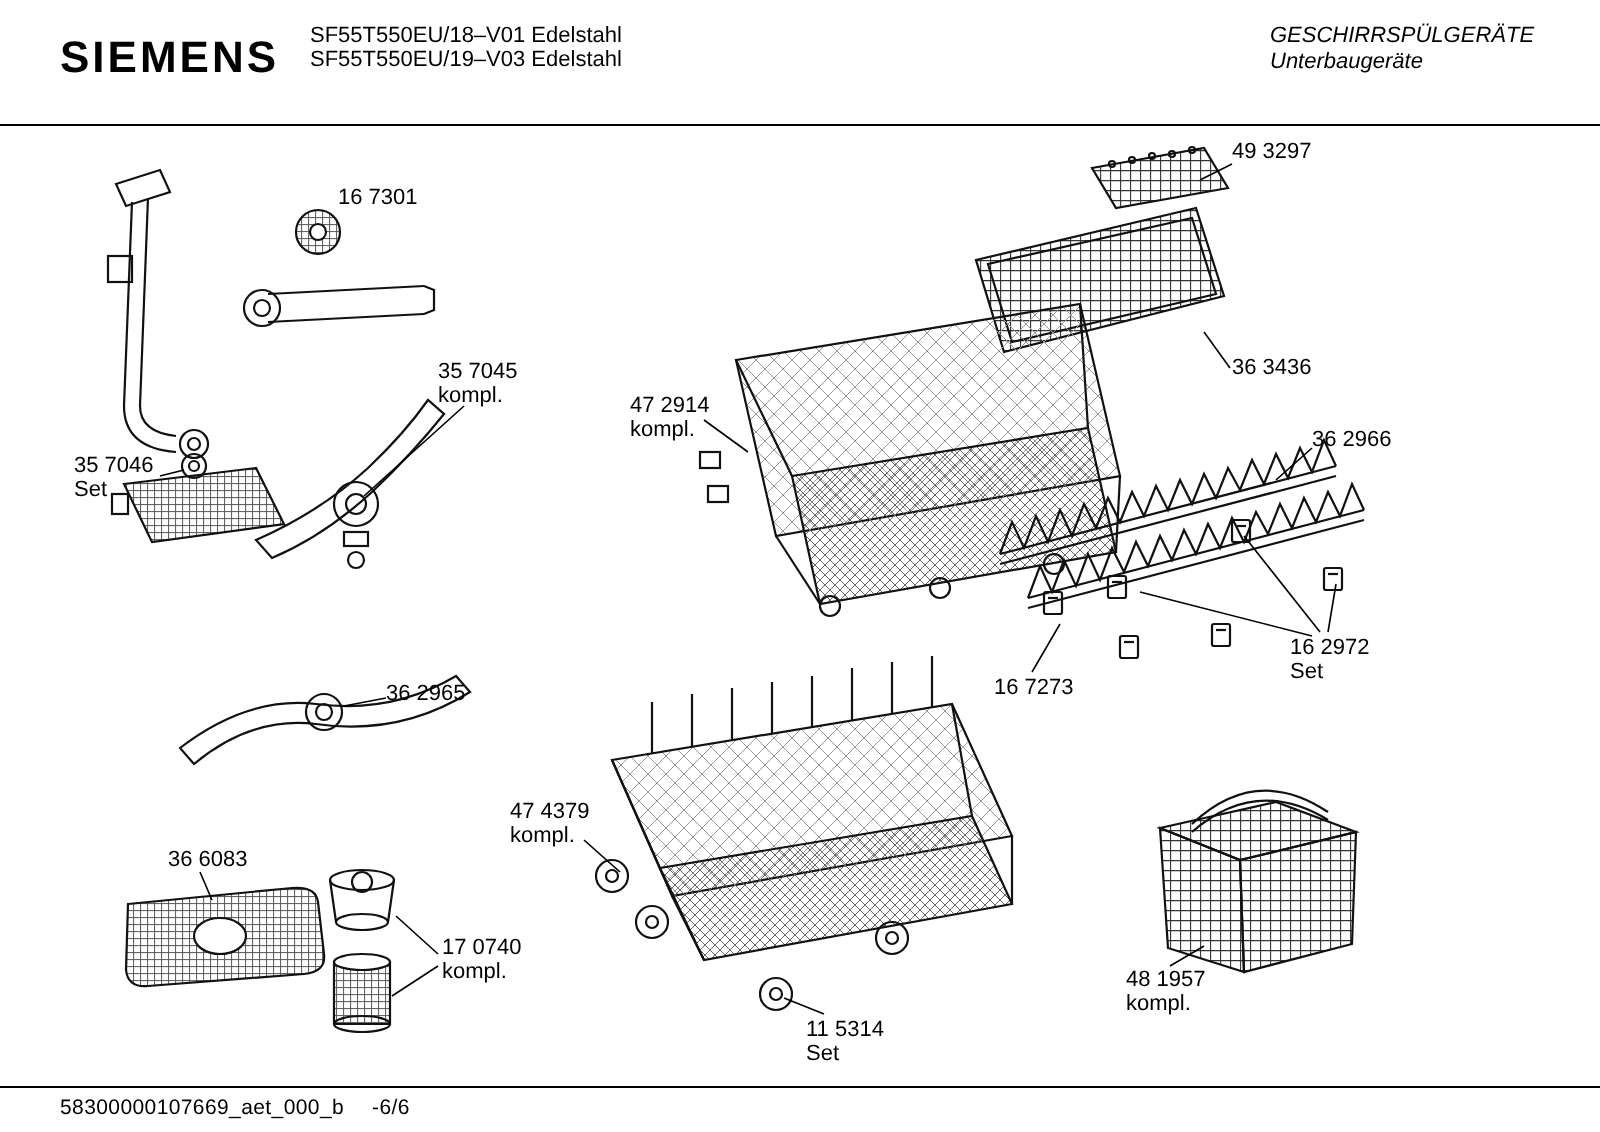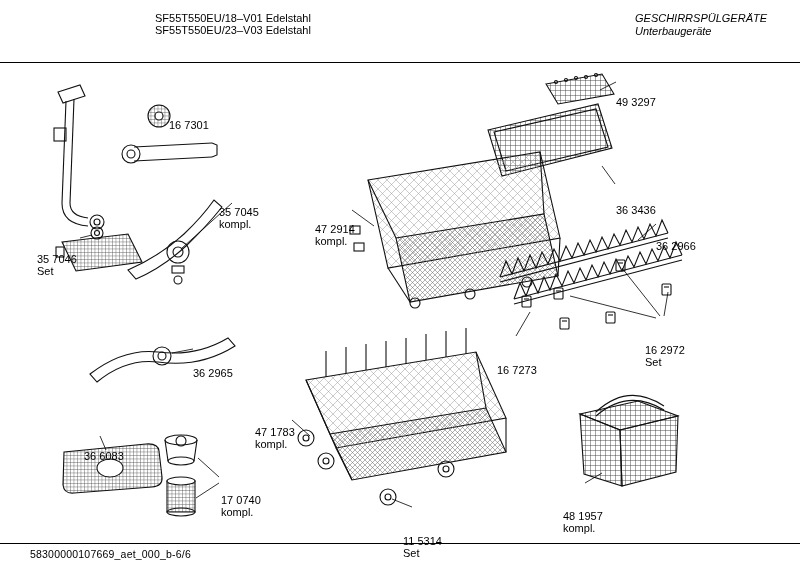--- a/index.html
+++ b/index.html
@@ -15,26 +15,26 @@
     font-size:22px; font-weight:bold; letter-spacing:1.5px;
     font-family:"Liberation Sans", sans-serif;
   }
   #models { position:absolute; left:155px; top:12px; font-size:11px; line-height:12px;text-align:right; }
   #catblock { position:absolute; left:635px; top:12px; font-size:11px; line-height:13px;font-style:italic; }
   .hrule { position:absolute; left:0; width:800px; height:0; border-top:1.6px solid #000; }
   #rule-top { top:62px; }
   #rule-bottom { top:543px; }
   
   #footer { position:absolute; left:30px; top:548px; font-size:10.5px; letter-spacing:0.2px; }
-  #footer .pg { }
+  #footer .pg { margin-left:14px; }
   
   #art { position:absolute; left:0; top:0; width:800px; height:566px; }
   
   .part-label {
-    position:absolute; font-size:11px; line-height:12px; white-space:nowrap;margin-top:26px;
+    position:absolute; font-size:11px; line-height:12px; white-space:nowrap;
   }
   .part-label span { display:block; }
 </style>
 </head>
 <body>
 
 <div id="page">
 
   <svg id="art" viewBox="0 0 800 566">
     <defs>
@@ -227,23 +227,24 @@
         <line x1="656" y1="318" x2="570" y2="296"></line>
         <line x1="664" y1="316" x2="668" y2="292"></line>
         <line x1="516" y1="336" x2="530" y2="312"></line>
         <line x1="292" y1="420" x2="310" y2="436"></line>
         <line x1="412" y1="507" x2="392" y2="499"></line>
         <line x1="585" y1="483" x2="602" y2="473"></line>
       </g>
     </g>
   </svg>
 
+  <div id="brand">SIEMENS</div>
   <div id="models">
     <div>SF55T550EU/18–V01 Edelstahl</div>
-    <div>SF55T550EU/23–V03 Edelstahl</div>
+    <div>SF55T550EU/19–V03 Edelstahl</div>
   </div>
   <div id="catblock">
     <div>GESCHIRRSPÜLGERÄTE</div>
     <div>Unterbaugeräte</div>
   </div>
   <div id="rule-top" class="hrule"></div>
 
   <div class="part-label" style="left:169px; top:93px">
       <span>16 7301</span>
       <span></span>
@@ -286,21 +287,21 @@
     </div>
   <div class="part-label" style="left:645px; top:318px">
       <span>16 2972</span>
       <span>Set</span>
     </div>
   <div class="part-label" style="left:497px; top:338px">
       <span>16 7273</span>
       <span></span>
     </div>
   <div class="part-label" style="left:255px; top:400px">
-      <span>47 1783</span>
+      <span>47 4379</span>
       <span>kompl.</span>
     </div>
   <div class="part-label" style="left:403px; top:509px">
       <span>11 5314</span>
       <span>Set</span>
     </div>
   <div class="part-label" style="left:563px; top:484px">
       <span>48 1957</span>
       <span>kompl.</span>
     </div>

